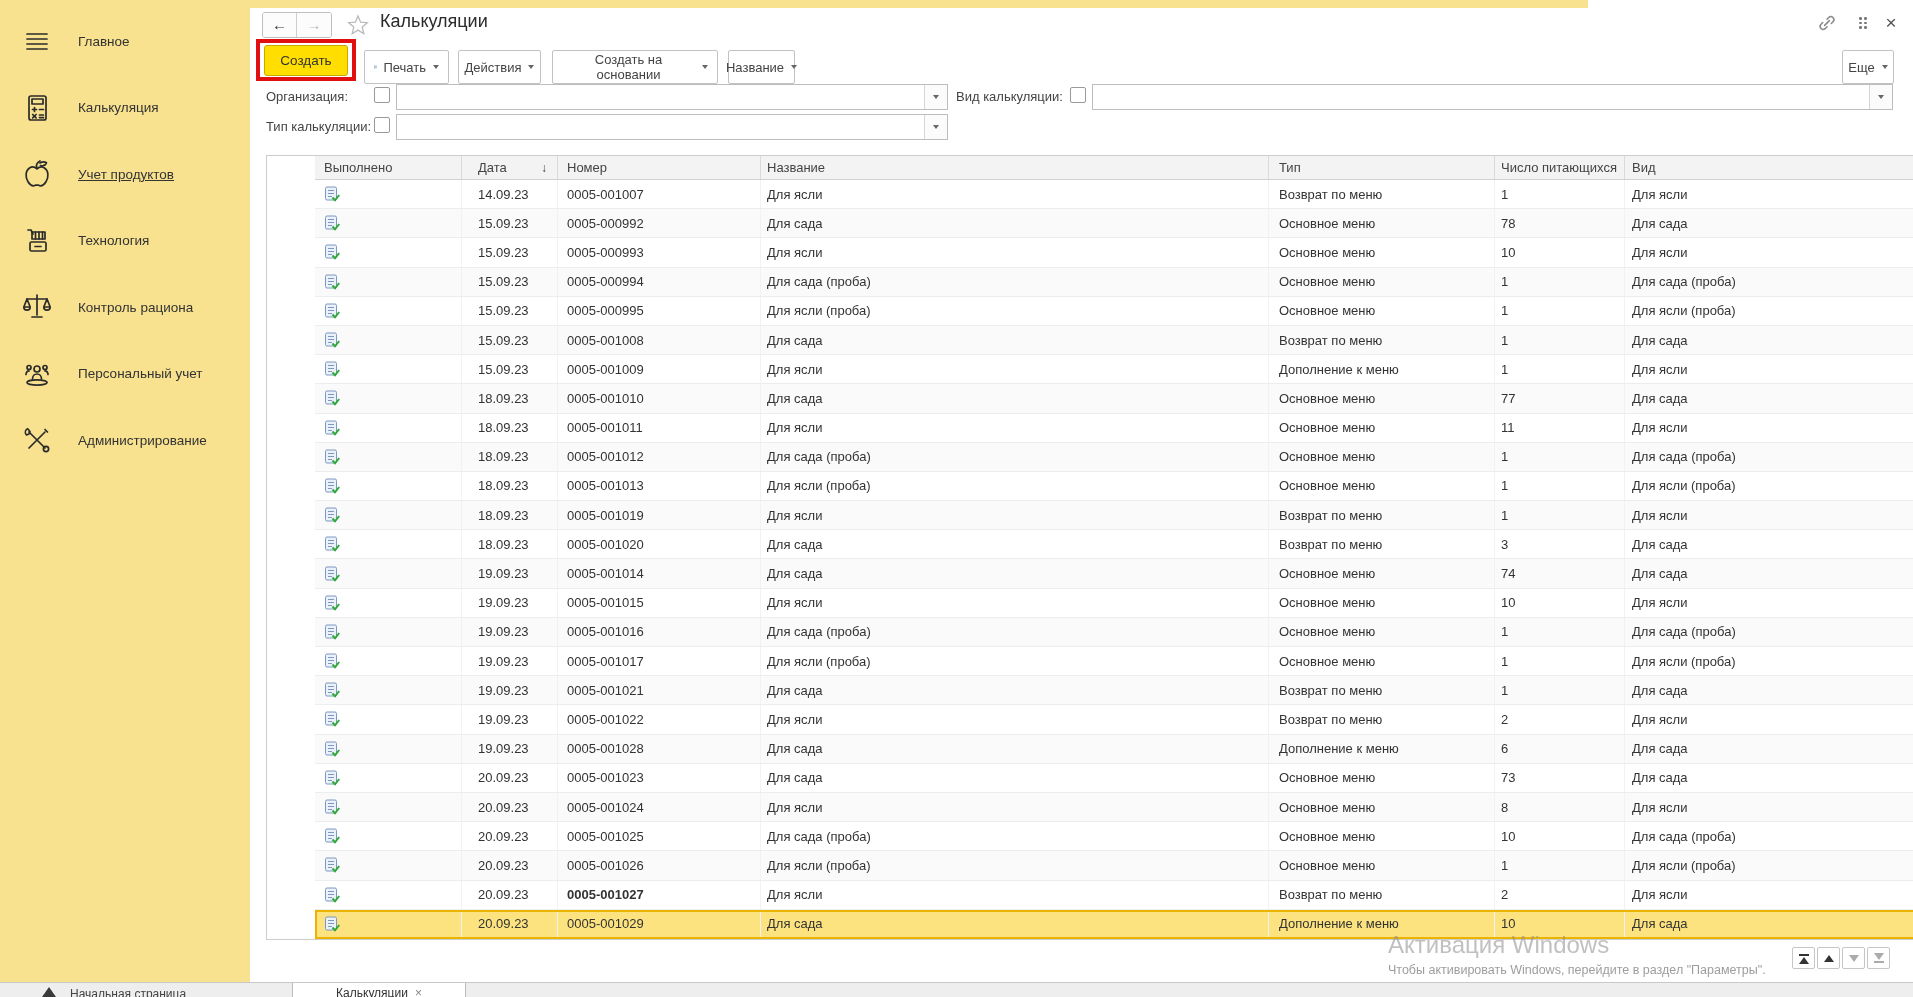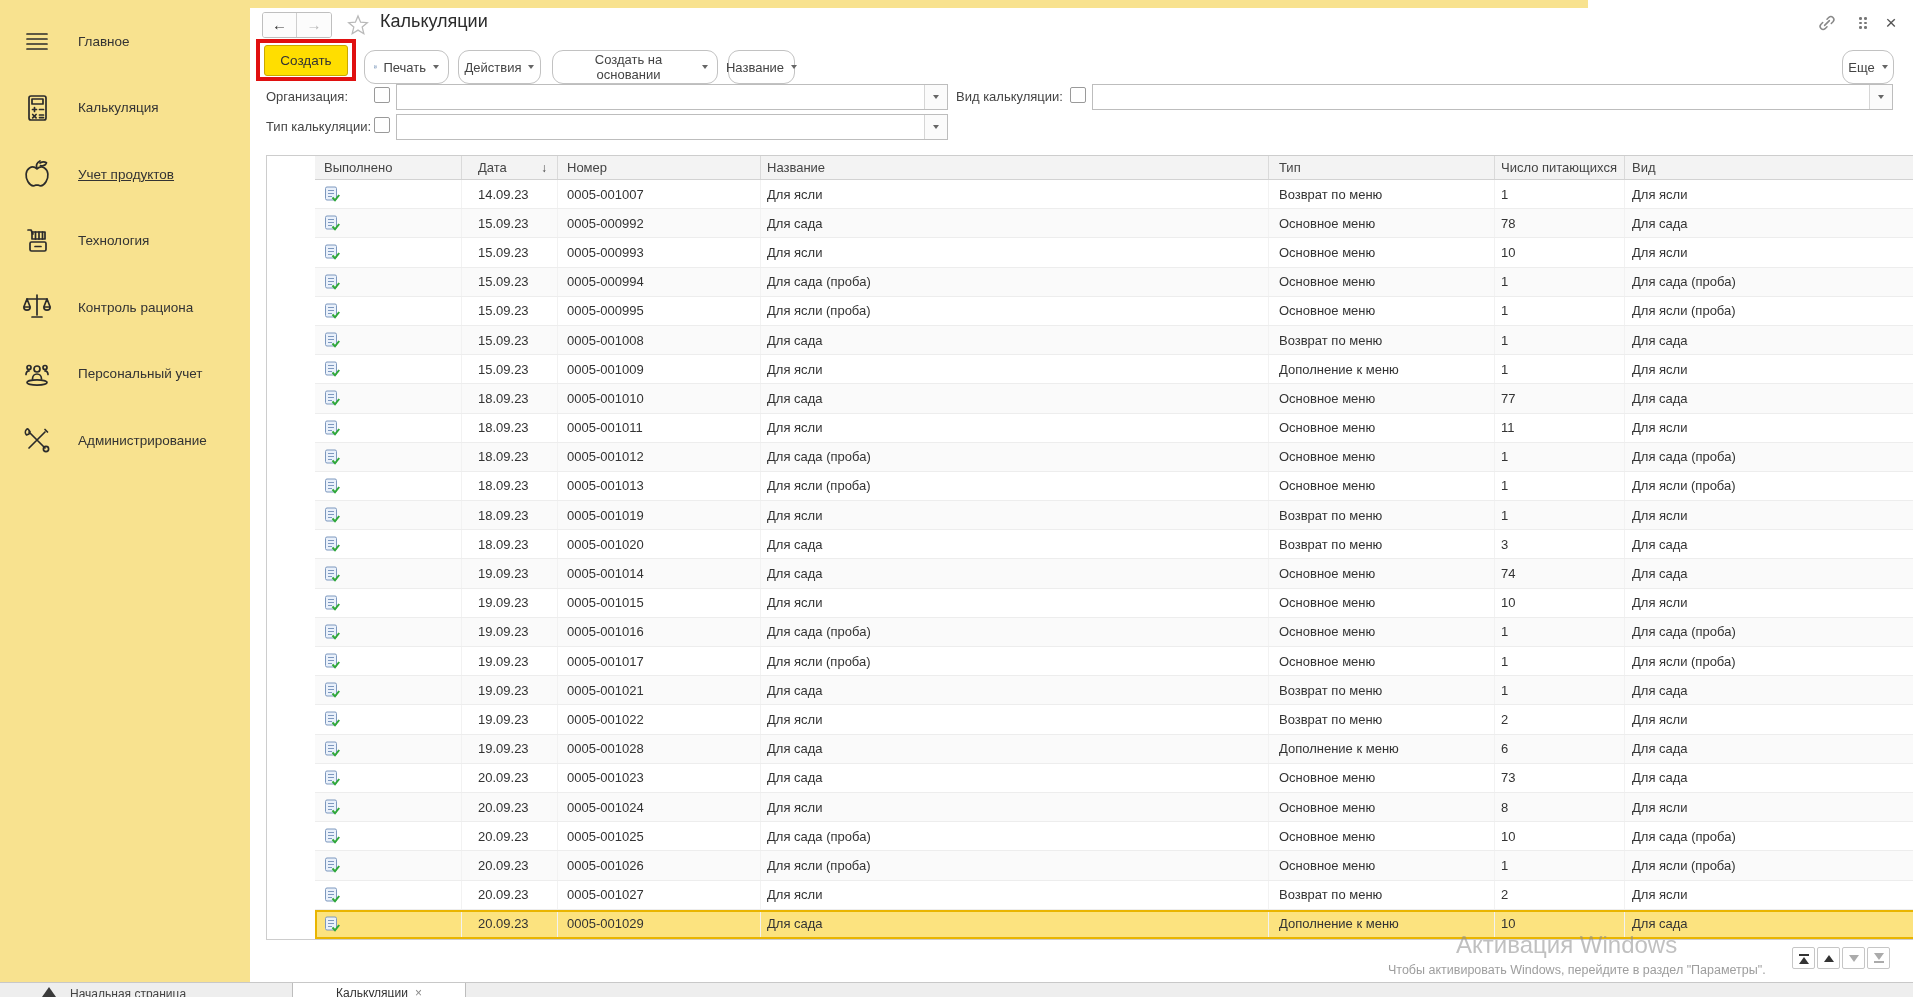--- a/index.html
+++ b/index.html
@@ -29,21 +29,21 @@
   #ico-link{left:1816px;}
   #ico-kebab{left:1852px;}
   #ico-close{left:1880px;font-size:19px;color:#555;line-height:20px;}
   .dotgrid{display:grid;grid-template-columns:3px 3px;grid-gap:2px;}
   .dotgrid i{width:2.5px;height:2.5px;border-radius:50%;background:#777;}
 
   
   #create-highlight{position:absolute;left:256px;top:39px;width:100px;height:42px;border:4px solid #E01010;box-sizing:border-box;}
   #btn-create{position:absolute;left:264px;top:45px;width:84px;height:31px;background:#FFDE00;border:1px solid #C9A800;border-radius:3px;
               font-size:13.5px;color:#333;cursor:pointer;font-family:inherit;}
-  .btn{position:absolute;top:50px;height:24px;background:#fff;border:1px solid #C2C2C2;border-radius:11px;color:#444;
+  .btn{position:absolute;top:50px;height:24px;background:#fff;border:1px solid #C2C2C2;border-radius:2px;color:#444;
        font-size:13px;display:inline-flex;align-items:center;justify-content:center;cursor:pointer;font-family:inherit;padding:16px 9px;box-sizing:border-box;}
   .caret{width:0;height:0;border-left:3.5px solid transparent;border-right:3.5px solid transparent;border-top:4px solid #666;display:inline-block;margin-left:7px;}
   #btn-print{left:364px;width:85px;}
   #btn-print svg{width:15px;height:14px;margin-right:6px;}
   #btn-actions{left:458px;width:83px;}
   #btn-basedon{left:552px;width:166px;}
   #btn-goto{left:728px;width:67px;}
   #btn-more{left:1842px;width:52px;}
 
   
@@ -71,21 +71,21 @@
   .hcell:last-child{border-right:none;}
   .sortarrow{margin-left:auto;margin-right:10px;color:#444;font-size:12px;}
   .trow{display:flex;height:29.2px;border-bottom:1px solid #EDEDED;box-sizing:border-box;cursor:pointer;}
   .trow:nth-child(even){background:#FAFAFA;}
   .tcell{display:flex;align-items:center;font-size:13px;color:#333;box-sizing:border-box;border-right:1px solid #F2F2F2;overflow:hidden;white-space:nowrap;}
   .tcell:last-child{border-right:none;}
   .trow.selected{background:#FCE37F;outline:2px solid #E9B500;outline-offset:-2px;position:relative;z-index:2;}
   .doneico{width:16px;height:16px;display:block;}
 
   
-  #wm1{position:absolute;left:1456px;top:931px;font-size:24px;color:rgba(140,140,140,.55);pointer-events:none;z-index:6;white-space:nowrap;}
+  #wm1{position:absolute;left:1388px;top:931px;font-size:24px;color:rgba(140,140,140,.55);pointer-events:none;z-index:6;white-space:nowrap;}
   #wm2{position:absolute;left:1388px;top:963px;font-size:12.5px;color:rgba(140,140,140,.85);pointer-events:none;z-index:6;white-space:nowrap;}
 
   
   #list-nav{position:absolute;left:1792px;top:947px;display:flex;gap:2px;z-index:4;}
   #list-nav button{width:23px;height:22px;background:#fff;border:1px solid #C6C6C6;border-radius:2px;display:flex;flex-direction:column;align-items:center;justify-content:center;cursor:pointer;padding:0;}
   .tri-up{width:0;height:0;border-left:5px solid transparent;border-right:5px solid transparent;border-bottom:7px solid #333;}
   .tri-down{width:0;height:0;border-left:5px solid transparent;border-right:5px solid transparent;border-top:7px solid #333;}
   .navbar-bar{width:10px;height:2px;background:#333;margin:1px 0;}
   #list-nav button.dim .tri-down{border-top-color:#ABABAB;}
   #list-nav button.dim .navbar-bar{background:#ABABAB;}
@@ -660,21 +660,21 @@
         </div>
         <div class="trow">
           <div class="tcell" style="width: 147px; padding-left: 9px;">
             <svg class="doneico" viewBox="0 0 16 16">
  <rect x="1.5" y="1" width="11" height="13" rx="1.5" fill="#EAF1FB" stroke="#7D98BE"></rect>
  <path d="M4 4.5h6M4 7.5h6M4 10.5h4" stroke="#7D98BE" stroke-width="1" fill="none"></path>
  <path d="M8.5 11.5l2.5 2.8 4.2-5.3" stroke="#2FA838" stroke-width="2" fill="none"></path>
             </svg>
           </div>
           <div class="tcell" style="width: 96px; padding-left: 16px;">20.09.23</div>
-          <div class="tcell" style="width: 203px; padding-left: 9px;">0005-001027</div>
+          <div class="tcell" style="width: 203px; padding-left: 9px; font-weight: bold;">0005-001027</div>
           <div class="tcell" style="width: 508px; padding-left: 6px;">Для ясли</div>
           <div class="tcell" style="width: 226px; padding-left: 10px;">Возврат по меню</div>
           <div class="tcell" style="width: 130px; padding-left: 6px;">2</div>
           <div class="tcell" style="width: 321px; padding-left: 7px;">Для ясли</div>
         </div>
         <div class="trow selected">
           <div class="tcell" style="width: 147px; padding-left: 9px;">
             <svg class="doneico" viewBox="0 0 16 16">
  <rect x="1.5" y="1" width="11" height="13" rx="1.5" fill="#EAF1FB" stroke="#7D98BE"></rect>
  <path d="M4 4.5h6M4 7.5h6M4 10.5h4" stroke="#7D98BE" stroke-width="1" fill="none"></path>

